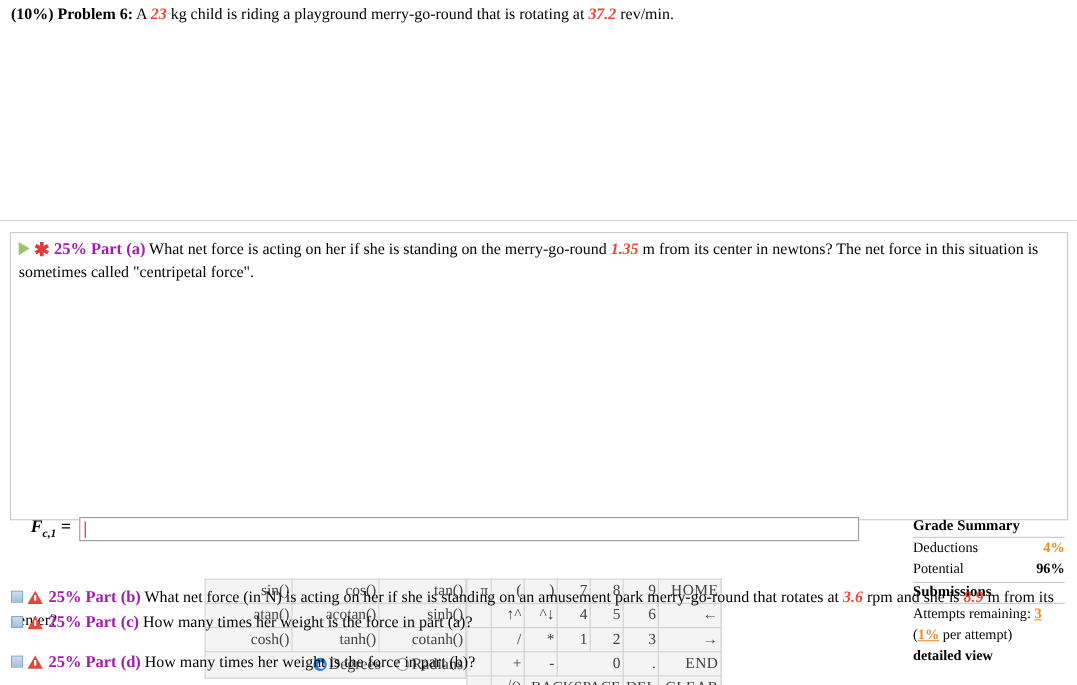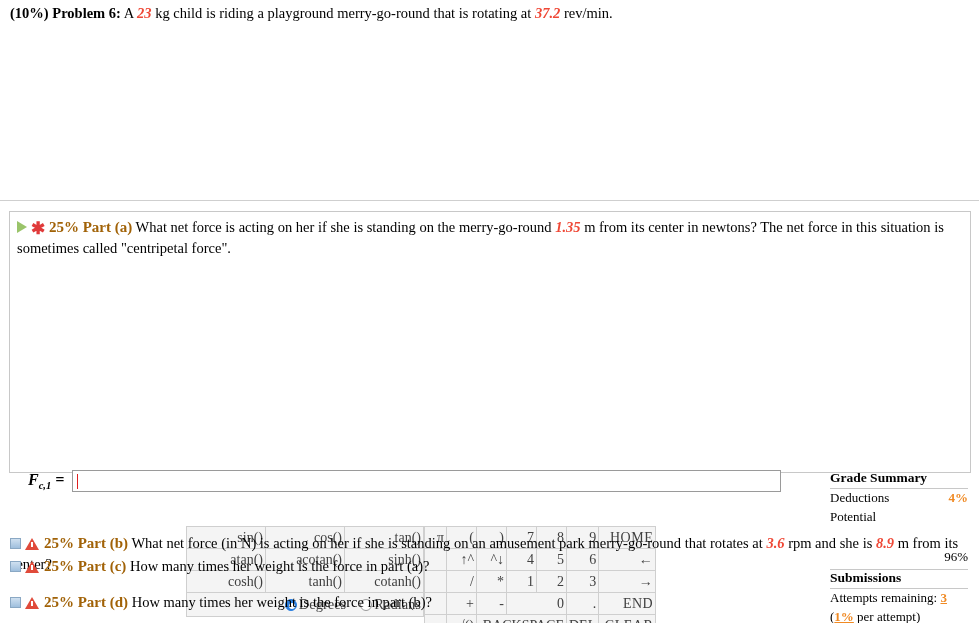--- a/index.html
+++ b/index.html
@@ -39,21 +39,21 @@
   .icon-play {
     display: inline-block; width: 0; height: 0; vertical-align: -1px;
     border-top: 6px solid transparent; border-bottom: 6px solid transparent;
     border-left: 10px solid #9ac46a; margin-right: 4px;
   }
   .icon-ast {
     display: inline-block; position: relative; width: 13px; height: 13px;
     vertical-align: -2px; margin-right: 5px; color:#e03a3a;
     font-size: 17px; line-height: 13px; text-align:center; font-weight:bold;
   }
-  .part-label { color: #a16207; font-weight: bold; font-size: 15px; margin-top: 28px; }
+  .part-label { color: #a21caf; font-weight: bold; font-size: 15px; margin-top: 28px; }
 
   
   .answer-row { position: absolute; left: 18px; top: 258px; }
   .ansvar {
     display:inline-block; font-style: italic; font-weight: bold;
     font-size: 16px; vertical-align: middle; font-family: "Liberation Serif", serif;
   }
   .ansvar sub { font-size: 10.5px; font-style: italic; }
   .ans-input {
     display:inline-block; vertical-align: middle;
@@ -98,21 +98,21 @@
 
   
   .grade {
     position: absolute; left: 820px; top: 258px; width: 138px;
     font-size: 13px; color:#000;
   }
   .grade h4 { margin:0 0 1px 0; font-size: 13.5px; font-weight:bold; }
   .grade-line { display:flex; justify-content: space-between; line-height: 1.45; }
   .grade-rule { height:1px; background:#c8c8c8; margin: 2px 0 0 0; }
   .gval-orange { color:#f08a24; font-weight:bold; }
-  .gval-black { color:#000; font-weight:normal;margin-top:40px; }
+  .gval-black { color:#000; font-weight:bold; }
   .subs-head { margin-top: 0; font-weight:bold; font-size:13.5px; }
   .attempt-line { line-height:1.45; }
   .num-underline { color:#f08a24; font-weight:bold; text-decoration:underline; }
   .dv-link { color:#000000; font-weight:bold; text-decoration: none; display:block; line-height:1.5;}
 
   
   .part-row {
     position:absolute; left: 10px; width: 960px;
     font-size: 14.5px; line-height: 1.38; color:#000;
   }

